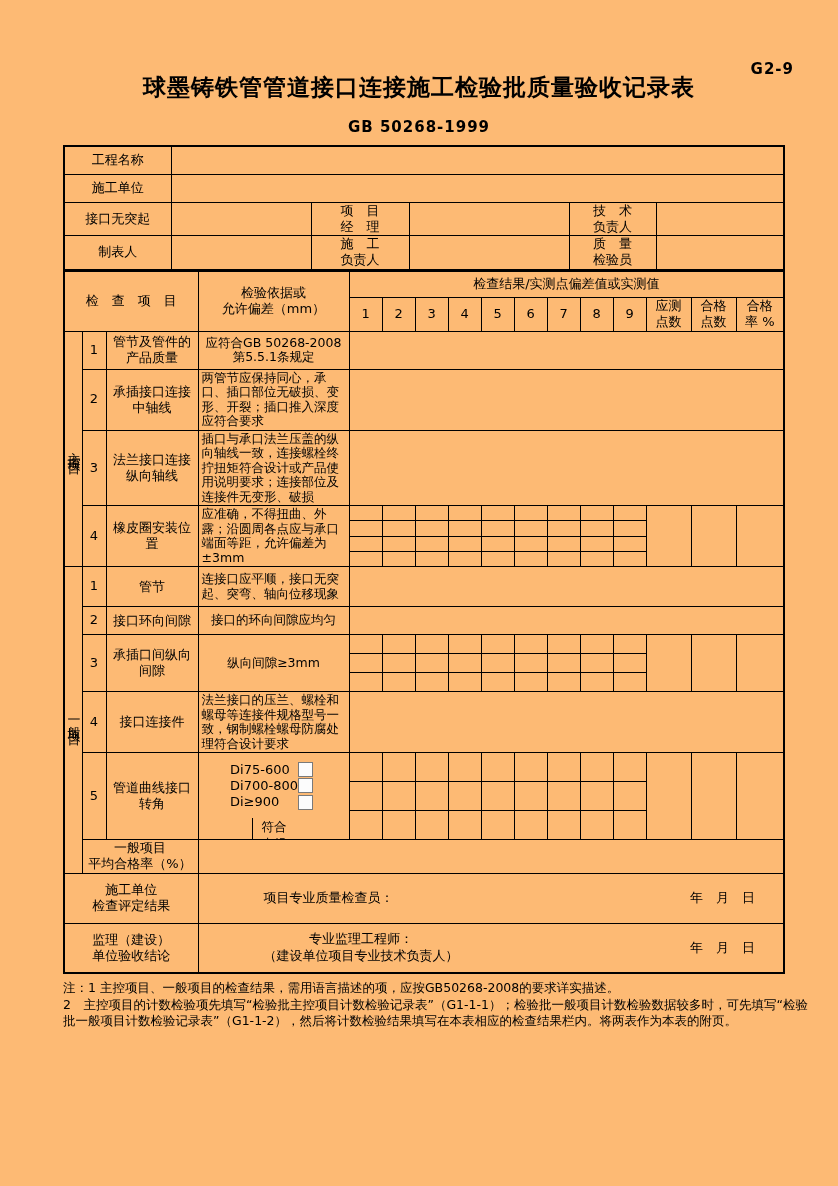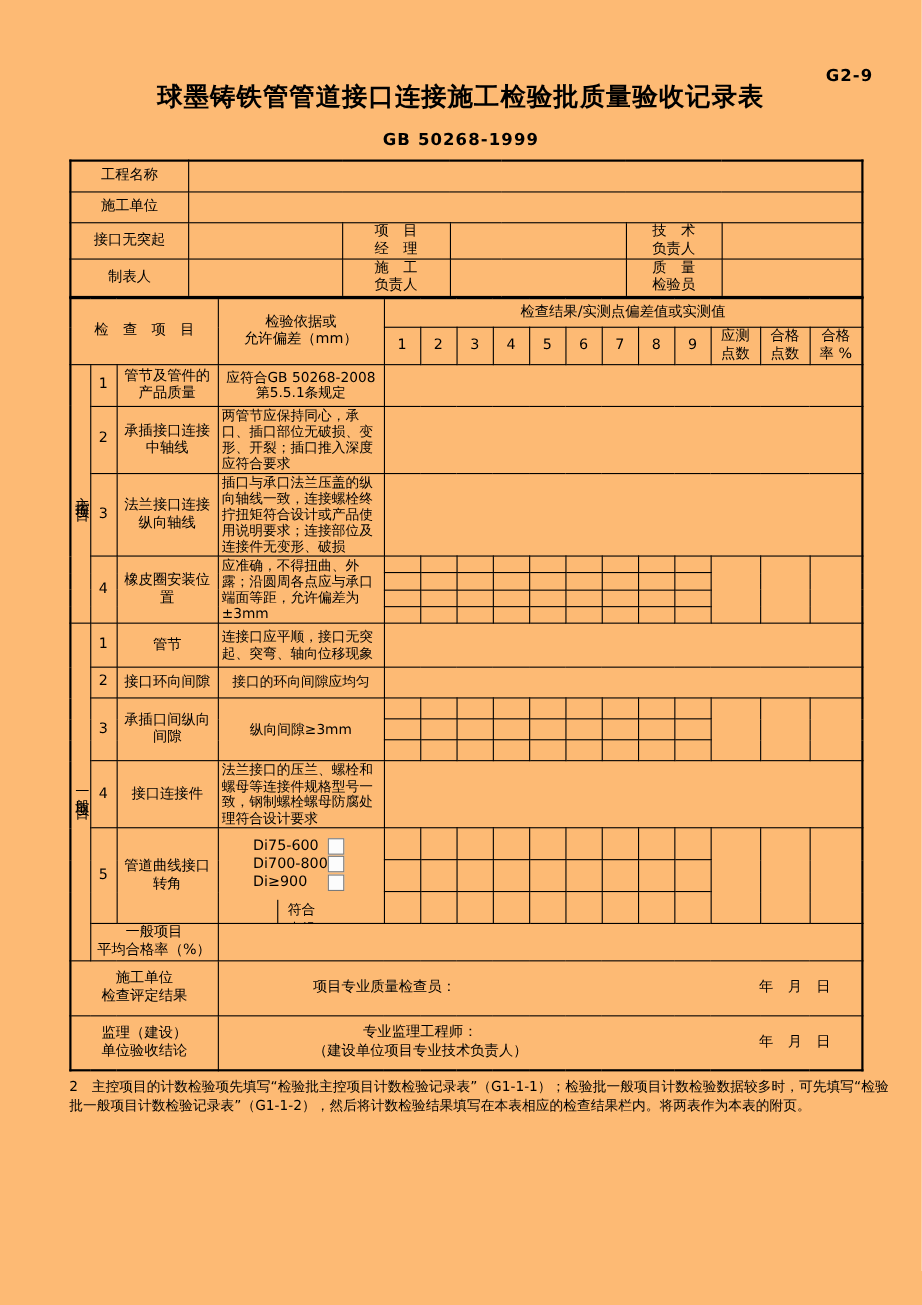--- a/index.html
+++ b/index.html
@@ -19,21 +19,21 @@
   .name{font-size:13px;line-height:1.2;text-align:center;}
   .vert{writing-mode:vertical-rl;text-orientation:upright;letter-spacing:4px;padding:0;font-size:13px;}
   .p0{padding:0;}
   .cb{display:inline-block;width:13px;height:13px;border:1px solid #7a7a7a;background:#fcfcfc;}
   .di-wrap{display:flex;height:85px;align-items:center;flex-direction:column;}
   .di-list{flex:1;display:flex;flex-direction:column;justify-content:space-between;padding:8px 9px 8px 5px;}
   .di-row{display:flex;justify-content:space-between;align-items:center;font-size:13px;}
   .di-note{width:44px;border-left:1px solid #000;display:flex;align-items:center;justify-content:center;
            text-align:center;word-break:break-all;font-size:12.5px;line-height:1.3;padding:1px 3px;box-sizing:border-box;}
   .sign-row{display:flex;justify-content:space-between;align-items:center;width:100%;}
-  .sign-left{padding-left:86px;text-align:center;white-space:pre-line;line-height:1.3;}
+  .sign-left{padding-left:65px;text-align:center;white-space:pre-line;line-height:1.3;}
   .date-right{padding-right:28px;white-space:nowrap;}
   .notes{margin:6px 0 0 63px;width:757px;font-size:12.5px;line-height:1.32;text-align:left;}
 </style>
 </head>
 <body>
 
 <div class="page">
   <div class="doc-code">G2-9</div>
   <div class="title">球墨铸铁管管道接口连接施工检验批质量验收记录表</div>
   <div class="standard">GB 50268-1999</div>
@@ -336,15 +336,16 @@
 （建设单位项目专业技术负责人）</div>
             <div class="date-right">年　月　日</div>
           </div>
         </td>
       </tr>
     </tbody>
       </table>
   </div>
 
   <div class="notes">
+    <div class="note">注：1  主控项目、一般项目的检查结果，需用语言描述的项，应按GB50268-2008的要求详实描述。</div>
     <div class="note">2　主控项目的计数检验项先填写“检验批主控项目计数检验记录表”（G1-1-1）；检验批一般项目计数检验数据较多时，可先填写“检验批一般项目计数检验记录表”（G1-1-2），然后将计数检验结果填写在本表相应的检查结果栏内。将两表作为本表的附页。</div>
   </div>
 </div>
 
 </body></html>

